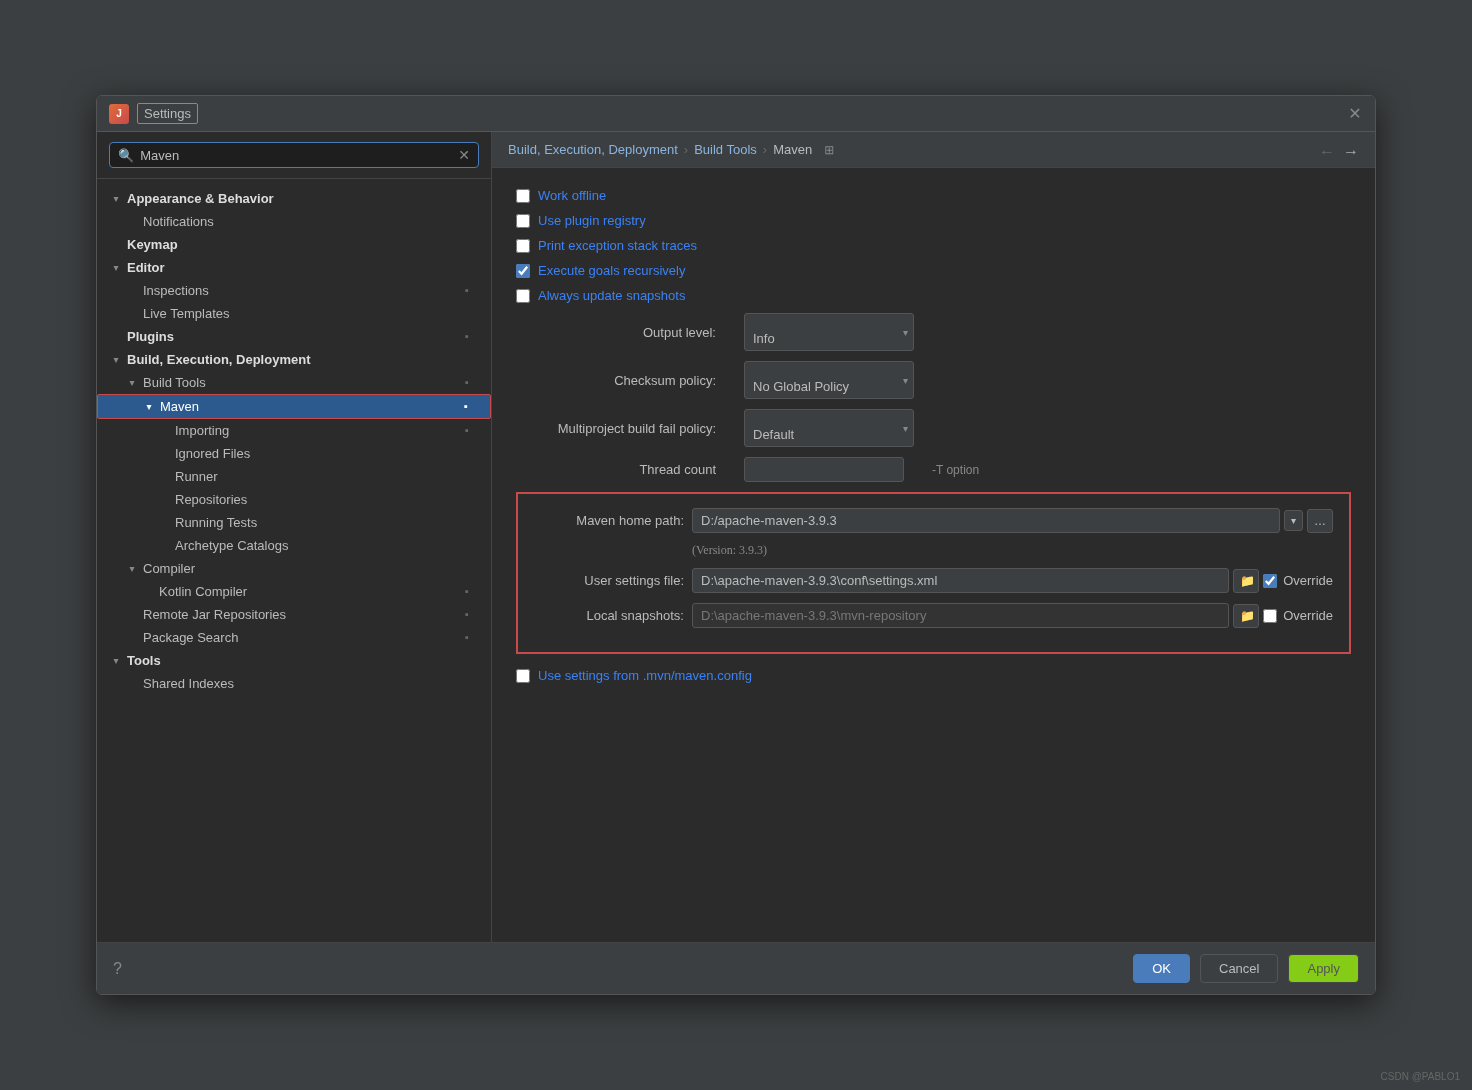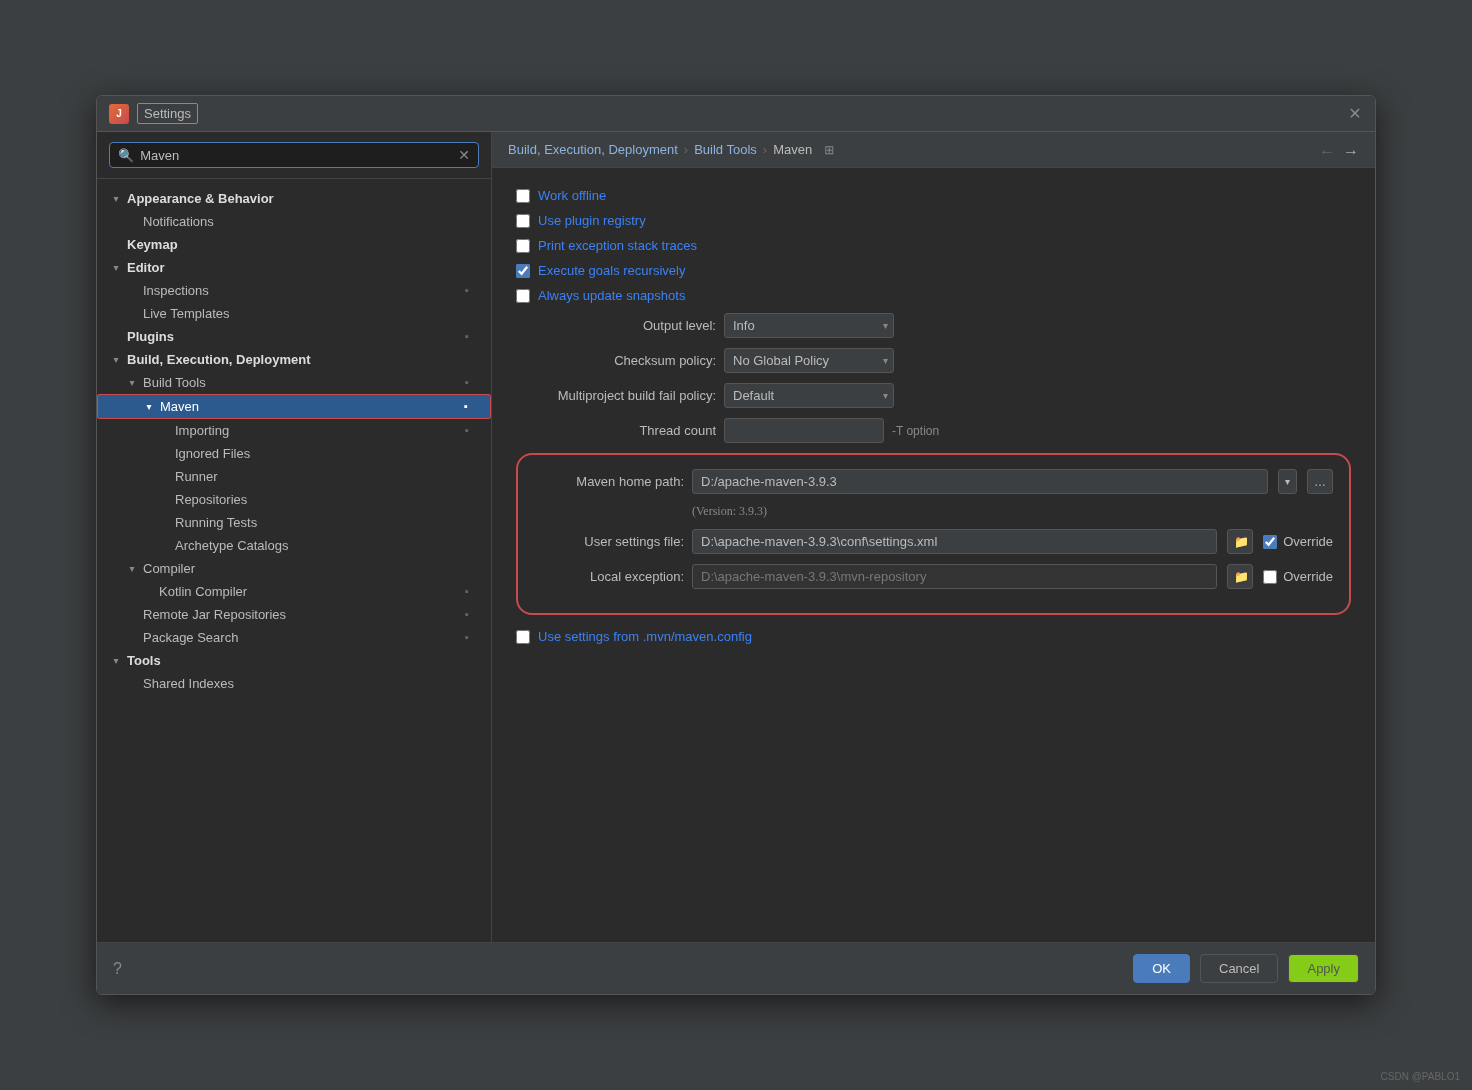--- a/index.html
+++ b/index.html
@@ -195,38 +195,38 @@
       width: 14px;
       height: 14px;
       accent-color: #4a7cbb;
       cursor: pointer;
     }
     .checkbox-label { color: #3b82f6; font-size: 13px; }
     .form-row {
       display: flex;
       align-items: center;
       margin-bottom: 10px;
-      gap: 8px;
+      gap: 28px;
     }
     .form-label {
       min-width: 200px;
       color: #bbbbbb;
       font-size: 13px;
       text-align: right;
     }
     .select-wrap {
       position: relative;
       display: inline-flex;
       align-items: center;
     }
     .select-wrap select {
       background: #3c3f41;
       border: 1px solid #555;
       color: #bbbbbb;
-      padding: 4px 24px 4px 8px;
+      padding: 17px 24px 4px 8px;
       border-radius: 3px;
       font-size: 13px;
       cursor: pointer;
       appearance: none;
       min-width: 170px;
       outline: none;
     }
     .select-arrow {
       position: absolute;
       right: 6px;
@@ -241,41 +241,42 @@
       color: #bbbbbb;
       padding: 4px 8px;
       border-radius: 3px;
       font-size: 13px;
       outline: none;
     }
     .t-option { color: #888; font-size: 12px; }
     
     .maven-section {
       border: 2px solid #c94a4a;
-      border-radius: 16px;
+      border-radius: 0;
       padding: 14px 16px;
       margin-top: 10px;
       margin-bottom: 14px;
     }
     .path-row {
       display: flex;
       align-items: center;
       gap: 8px;
       margin-bottom: 10px;
     }
     .path-label {
       min-width: 150px;
       color: #bbbbbb;
       font-size: 13px;
       text-align: right;
     }
     .path-input-wrap {
       flex: 1;
       display: flex;
-      gap: 10px;
+      align-items: center;
+      gap: 4px;
     }
     .path-input {
       flex: 1;
       background: #3c3f41;
       border: 1px solid #555;
       color: #bbbbbb;
       padding: 4px 8px;
       border-radius: 3px;
       font-size: 13px;
       outline: none;
@@ -596,21 +597,21 @@
               <input type="text" class="path-input" value="D:\apache-maven-3.9.3\conf\settings.xml" style="">
               <button class="browse-btn">📁</button>
               <div class="override-wrap">
                 <input type="checkbox" class="override-checkbox" id="cb-override-user" checked="" style="">
                 <label class="override-label" for="cb-override-user">Override</label>
               </div>
             </div>
           </div>
 
           <div class="path-row">
-            <span class="path-label">Local exception:</span>
+            <span class="path-label">Local snapshots:</span>
             <div class="path-input-wrap">
               <input type="text" class="path-input disabled" value="D:\apache-maven-3.9.3\mvn-repository" disabled="" style="">
               <button class="browse-btn">📁</button>
               <div class="override-wrap">
                 <input type="checkbox" class="override-checkbox" id="cb-override-local" style="">
                 <label class="override-label" for="cb-override-local">Override</label>
               </div>
             </div>
           </div>
         </div>

